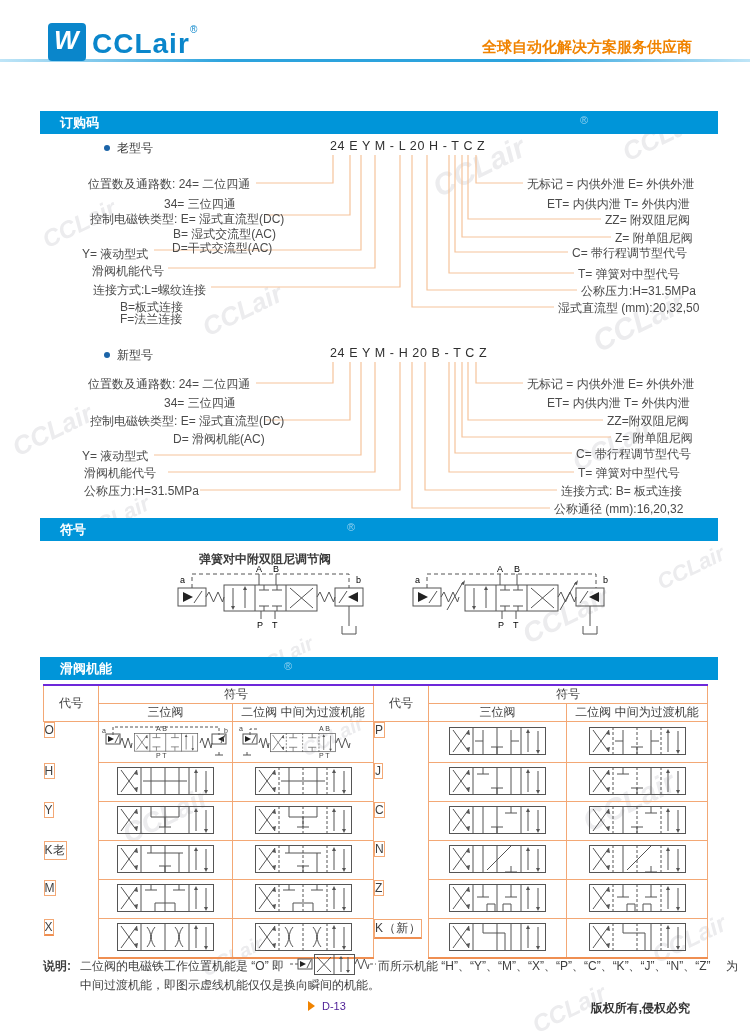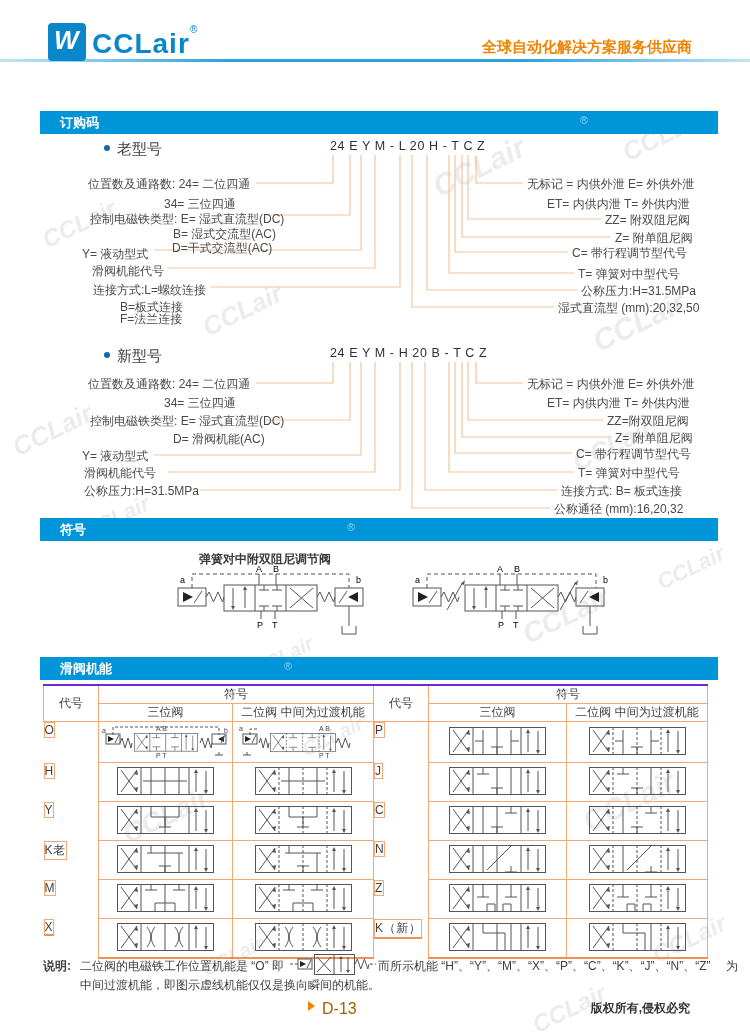--- a/index.html
+++ b/index.html
@@ -13,37 +13,37 @@
   .logo-reg{position:absolute;left:190px;top:24px;color:#0a86cb;font-size:10px;}
   .tagline{position:absolute;right:58px;top:38px;color:#f08300;font-size:15px;font-weight:bold;}
   .hdr-line{position:absolute;left:0;top:59px;width:750px;height:3px;
             background:linear-gradient(90deg,#bfe5f7,#2da3dd 30%,#2da3dd 70%,#bfe5f7);}
   
   .bar{position:absolute;left:40px;width:678px;height:23px;background:#0095d9;color:#ffffff;
        font-size:13px;font-weight:bold;line-height:23px;padding-left:20px;box-sizing:border-box;}
   .bar-reg{position:absolute;color:#8fd0ef;font-size:11px;}
   
   .bullet{position:absolute;width:6px;height:6px;border-radius:50%;background:#1b64a8;}
-  .model-label{position:absolute;font-size:15px;color:#3c3c3c;}
+  .model-label{position:absolute;font-size:12px;color:#3c3c3c;}
   .code{position:absolute;font-size:12.5px;color:#2f2f2f;letter-spacing:0.6px;white-space:nowrap;}
   .olabel{position:absolute;font-size:12px;color:#4a4a4a;white-space:nowrap;}
   
   .fig-caption{position:absolute;font-size:12px;color:#3a3a3a;text-align:center;font-weight:bold;}
   svg text{font-family:"Liberation Sans","DejaVu Sans",sans-serif;}
   
   table.spool{position:absolute;left:43px;top:684px;border-collapse:collapse;table-layout:fixed;}
   table.spool th,table.spool td{border:1px solid #f3a875;font-weight:normal;
        font-size:12px;color:#3f3f3f;text-align:center;padding:0;overflow:hidden;}
   table.spool{border-top:2px solid #6d28d9;}
   tr.last-row td{border-bottom:2px solid #ef8f52;}
   table.spool th{height:15px;}
   table.spool td.sym{height:38px;}
   
   .note{position:absolute;font-size:12px;color:#3f3f3f;white-space:nowrap;}
-  .footer-page{position:absolute;font-size:16px;color:#a16207;}
+  .footer-page{position:absolute;font-size:11px;color:#4c1d95;}
   .tri{position:absolute;width:0;height:0;border-left:7px solid #f08300;
        border-top:5px solid transparent;border-bottom:5px solid transparent;}
   .copyright{position:absolute;font-size:12px;font-weight:bold;color:#333;}
   .wm{position:absolute;color:#ececee;font-weight:bold;font-style:italic;
       transform:rotate(-26deg);white-space:nowrap;pointer-events:none;z-index:0;}
   .fg{z-index:2;}
 </style>
 </head>
 <body>
 

